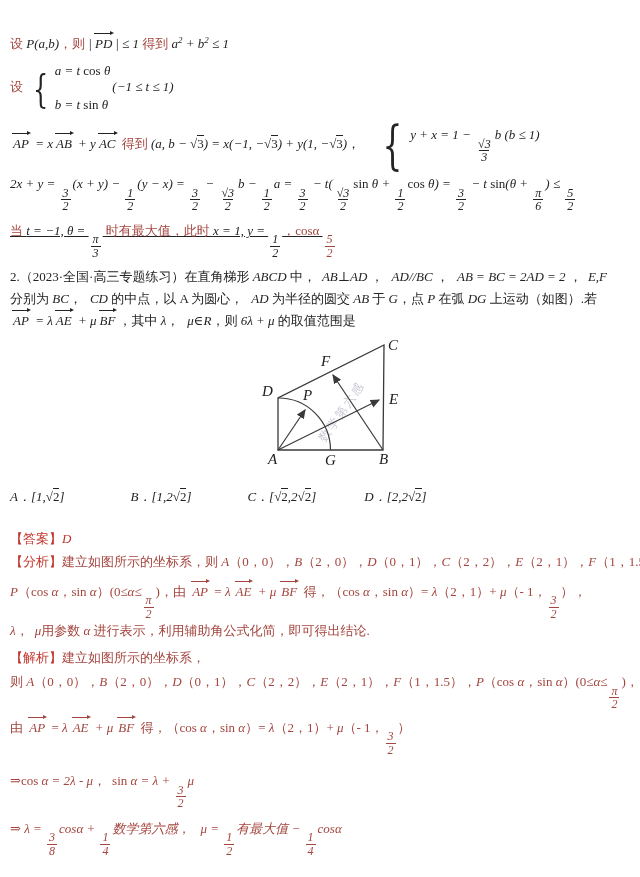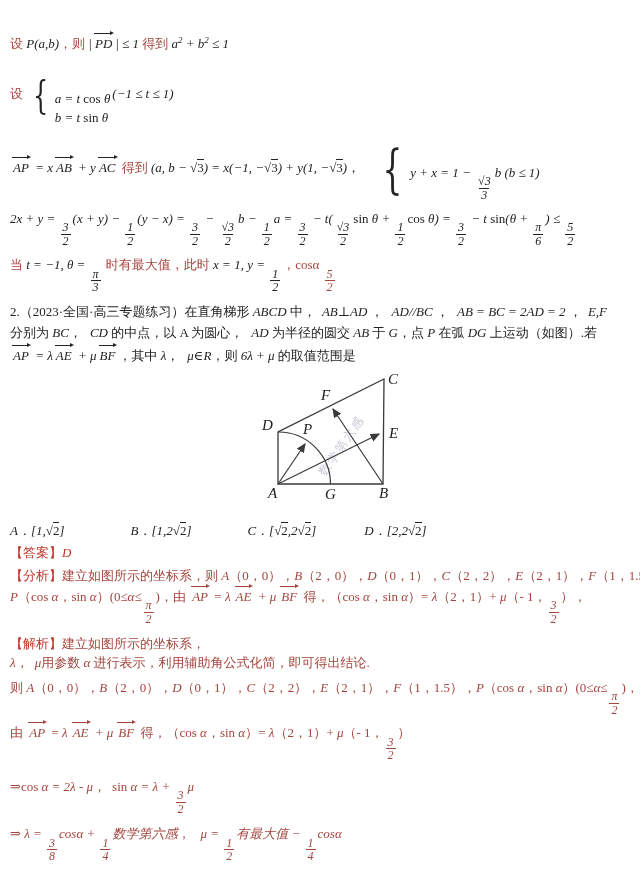--- a/index.html
+++ b/index.html
@@ -33,21 +33,21 @@
   .ov{border-top:1px solid currentColor;font-style:normal;}
   
   .vec{display:inline-block;position:relative;font-style:italic;padding:1px 2px 0 2px;margin:0 1px;}
   .vec::before{content:"";position:absolute;top:-1px;left:1px;right:2px;border-top:1px solid currentColor;}
   .vec::after{content:"";position:absolute;top:-3px;right:0;
               border-left:4px solid currentColor;border-top:2px solid transparent;border-bottom:2px solid transparent;}
   
   .cases{display:inline-flex;align-items:center;vertical-align:middle;margin:0 2px;}
   .brace{display:inline-block;font-family:"DejaVu Serif",serif;font-weight:400;
          line-height:0.85;transform:scaleX(0.6);margin-right:1px;}
-  .crows{display:inline-flex;flex-direction:column;gap:2px;text-align:left;margin-top:28px;}
+  .crows{display:inline-flex;flex-direction:column;gap:17px;text-align:left;}
   .crow{white-space:nowrap;}
   .sp{display:inline-block;}
   
   #figure-wrap{margin:8px 0 0 238px;width:180px;}
   #figure-wrap svg{display:block;}
   .flabel{font-family:"Liberation Serif","DejaVu Serif",serif;font-style:italic;font-size:15px;fill:#202020;}
   .wmark{font-family:"Liberation Serif","DejaVu Serif",serif;font-size:12px;fill:#b7b4c6;opacity:0.75;letter-spacing:2px;}
 </style>
 </head>
 <body>
@@ -98,21 +98,21 @@
         </span><span class="t">cos </span><span class="m">θ) = </span><span class="frac">
           <span class="fn">3</span>
           <span class="fd">2</span>
         </span><span class="m"> − t </span><span class="t">sin</span><span class="m">(θ + </span><span class="frac">
           <span class="fn">π</span>
           <span class="fd">6</span>
         </span><span class="m">) ≤ </span><span class="frac">
           <span class="fn">5</span>
           <span class="fd">2</span>
         </span></div>
-      <div class="line" style="margin-top: 9px; color: var(--ink);"><span class="t" style="color: var(--red);">当 </span><span class="m">t = −1, θ = </span><span class="frac">
+      <div class="line" style="margin-top: 9px; color: var(--ink); text-decoration: underline;"><span class="t" style="color: var(--red);">当 </span><span class="m">t = −1, θ = </span><span class="frac">
           <span class="fn">π</span>
           <span class="fd">3</span>
         </span><span class="t" style="color: var(--red);"> 时有最大值，此时 </span><span class="m">x = 1, y = </span><span class="frac">
           <span class="fn">1</span>
           <span class="fd">2</span>
         </span><span class="t" style="color: var(--red);">，cosα </span><span class="frac" style="color: var(--red);">
           <span class="fn">5</span>
           <span class="fd">2</span>
         </span></div>
       <div class="line" style="margin-top: 9px; color: var(--ink);"><span class="t">2.（2023·全国·高三专题练习）在直角梯形 </span><span class="m">ABCD</span><span class="t"> 中，</span><span class="sp" style="width: 6px;"></span><span class="m">AB⊥AD</span><span class="t"> ，</span><span class="sp" style="width: 8px;"></span><span class="m">AD//BC</span><span class="t"> ，</span><span class="sp" style="width: 8px;"></span><span class="m">AB = BC = 2AD = 2</span><span class="t"> ，</span><span class="sp" style="width: 6px;"></span><span class="m">E,F</span></div>
@@ -144,31 +144,31 @@
       <text class="flabel" x="14" y="58">D</text>
       <text class="flabel" x="141" y="66">E</text>
       <text class="flabel" x="73" y="28">F</text>
       <text class="flabel" x="77" y="127">G</text>
       <text class="flabel" x="55" y="62">P</text>
     </svg>
   </div>
 
   <div id="doc-bottom">
       <div class="line" style="margin-top: 10px; color: var(--ink);"><span class="m">A．</span><span class="m">[1,</span><span class="sqrt"><span class="rad">√</span><span class="ov">2</span></span><span class="m">]</span><span class="sp" style="width: 66px;"></span><span class="m">B．</span><span class="m">[1,2</span><span class="sqrt"><span class="rad">√</span><span class="ov">2</span></span><span class="m">]</span><span class="sp" style="width: 56px;"></span><span class="m">C．</span><span class="m">[</span><span class="sqrt"><span class="rad">√</span><span class="ov">2</span></span><span class="m">,2</span><span class="sqrt"><span class="rad">√</span><span class="ov">2</span></span><span class="m">]</span><span class="sp" style="width: 48px;"></span><span class="m">D．</span><span class="m">[2,2</span><span class="sqrt"><span class="rad">√</span><span class="ov">2</span></span><span class="m">]</span></div>
-      <div class="line" style="margin-top: 4px; color: var(--ink);"><span class="t" style="color: var(--bright);">【答案】</span><span class="m" style="color: var(--bright);">D</span></div>
+      <div class="line" style="margin-top: 24px; color: var(--ink);"><span class="t" style="color: var(--bright);">【答案】</span><span class="m" style="color: var(--bright);">D</span></div>
       <div class="line" style="margin-top: 6px; color: var(--red);"><span class="t" style="color: var(--bright);">【分析】</span><span class="t">建立如图所示的坐标系，则 </span><span class="m">A</span><span class="t">（0，0），</span><span class="m">B</span><span class="t">（2，0），</span><span class="m">D</span><span class="t">（0，1），</span><span class="m">C</span><span class="t">（2，2），</span><span class="m">E</span><span class="t">（2，1），</span><span class="m">F</span><span class="t">（1，1.5），</span></div>
-      <div class="line" style="margin-top: 2px; color: var(--red);"><span class="m">P</span><span class="t">（cos </span><span class="m">α</span><span class="t">，sin </span><span class="m">α</span><span class="t">）(0≤</span><span class="m">α</span><span class="t">≤</span><span class="frac">
+      <div class="line" style="margin-top: 11px; color: var(--red);"><span class="m">P</span><span class="t">（cos </span><span class="m">α</span><span class="t">，sin </span><span class="m">α</span><span class="t">）(0≤</span><span class="m">α</span><span class="t">≤</span><span class="frac">
           <span class="fn">π</span>
           <span class="fd">2</span>
         </span><span class="t">)，由 </span><span class="vec">AP</span><span class="t"> = </span><span class="m">λ</span><span class="sp" style="width: 2px;"></span><span class="vec">AE</span><span class="m"> + μ</span><span class="sp" style="width: 2px;"></span><span class="vec">BF</span><span class="t"> 得，（cos </span><span class="m">α</span><span class="t">，sin </span><span class="m">α</span><span class="t">）= </span><span class="m">λ</span><span class="t">（2，1）+ </span><span class="m">μ</span><span class="t">（- 1，</span><span class="frac">
           <span class="fn">3</span>
           <span class="fd">2</span>
         </span><span class="t">），</span></div>
+      <div class="line" style="margin-top: 2px; color: var(--red);"><span class="m">λ</span><span class="t">，</span><span class="sp" style="width: 6px;"></span><span class="m">μ</span><span class="t">用参数 </span><span class="m">α</span><span class="t"> 进行表示，利用辅助角公式化简，即可得出结论.</span></div>
       <div class="line" style="margin-top: 9px; color: var(--red);"><span class="t" style="color: var(--bright);">【解析】</span><span class="t">建立如图所示的坐标系，</span></div>
-      <div class="line" style="margin-top: 2px; color: var(--red);"><span class="m">λ</span><span class="t">，</span><span class="sp" style="width: 6px;"></span><span class="m">μ</span><span class="t">用参数 </span><span class="m">α</span><span class="t"> 进行表示，利用辅助角公式化简，即可得出结论.</span></div>
       <div class="line" style="margin-top: 7px; color: var(--red);"><span class="t">则 </span><span class="m">A</span><span class="t">（0，0），</span><span class="m">B</span><span class="t">（2，0），</span><span class="m">D</span><span class="t">（0，1），</span><span class="m">C</span><span class="t">（2，2），</span><span class="m">E</span><span class="t">（2，1），</span><span class="m">F</span><span class="t">（1，1.5），</span><span class="m">P</span><span class="t">（cos </span><span class="m">α</span><span class="t">，sin </span><span class="m">α</span><span class="t">）(0≤</span><span class="m">α</span><span class="t">≤</span><span class="frac">
           <span class="fn">π</span>
           <span class="fd">2</span>
         </span><span class="t">)，</span></div>
       <div class="line" style="margin-top: 7px; color: var(--red);"><span class="t">由 </span><span class="vec">AP</span><span class="t"> = </span><span class="m">λ</span><span class="sp" style="width: 2px;"></span><span class="vec">AE</span><span class="m"> + μ</span><span class="sp" style="width: 2px;"></span><span class="vec">BF</span><span class="t"> 得，（cos </span><span class="m">α</span><span class="t">，sin </span><span class="m">α</span><span class="t">）= </span><span class="m">λ</span><span class="t">（2，1）+ </span><span class="m">μ</span><span class="t">（- 1，</span><span class="frac">
           <span class="fn">3</span>
           <span class="fd">2</span>
         </span><span class="t">）</span></div>
       <div class="line" style="margin-top: 16px; color: var(--red);"><span class="m">⇒</span><span class="t">cos </span><span class="m">α = 2λ - μ</span><span class="t">，</span><span class="sp" style="width: 6px;"></span><span class="t">sin </span><span class="m">α = λ + </span><span class="frac">
           <span class="fn">3</span>

